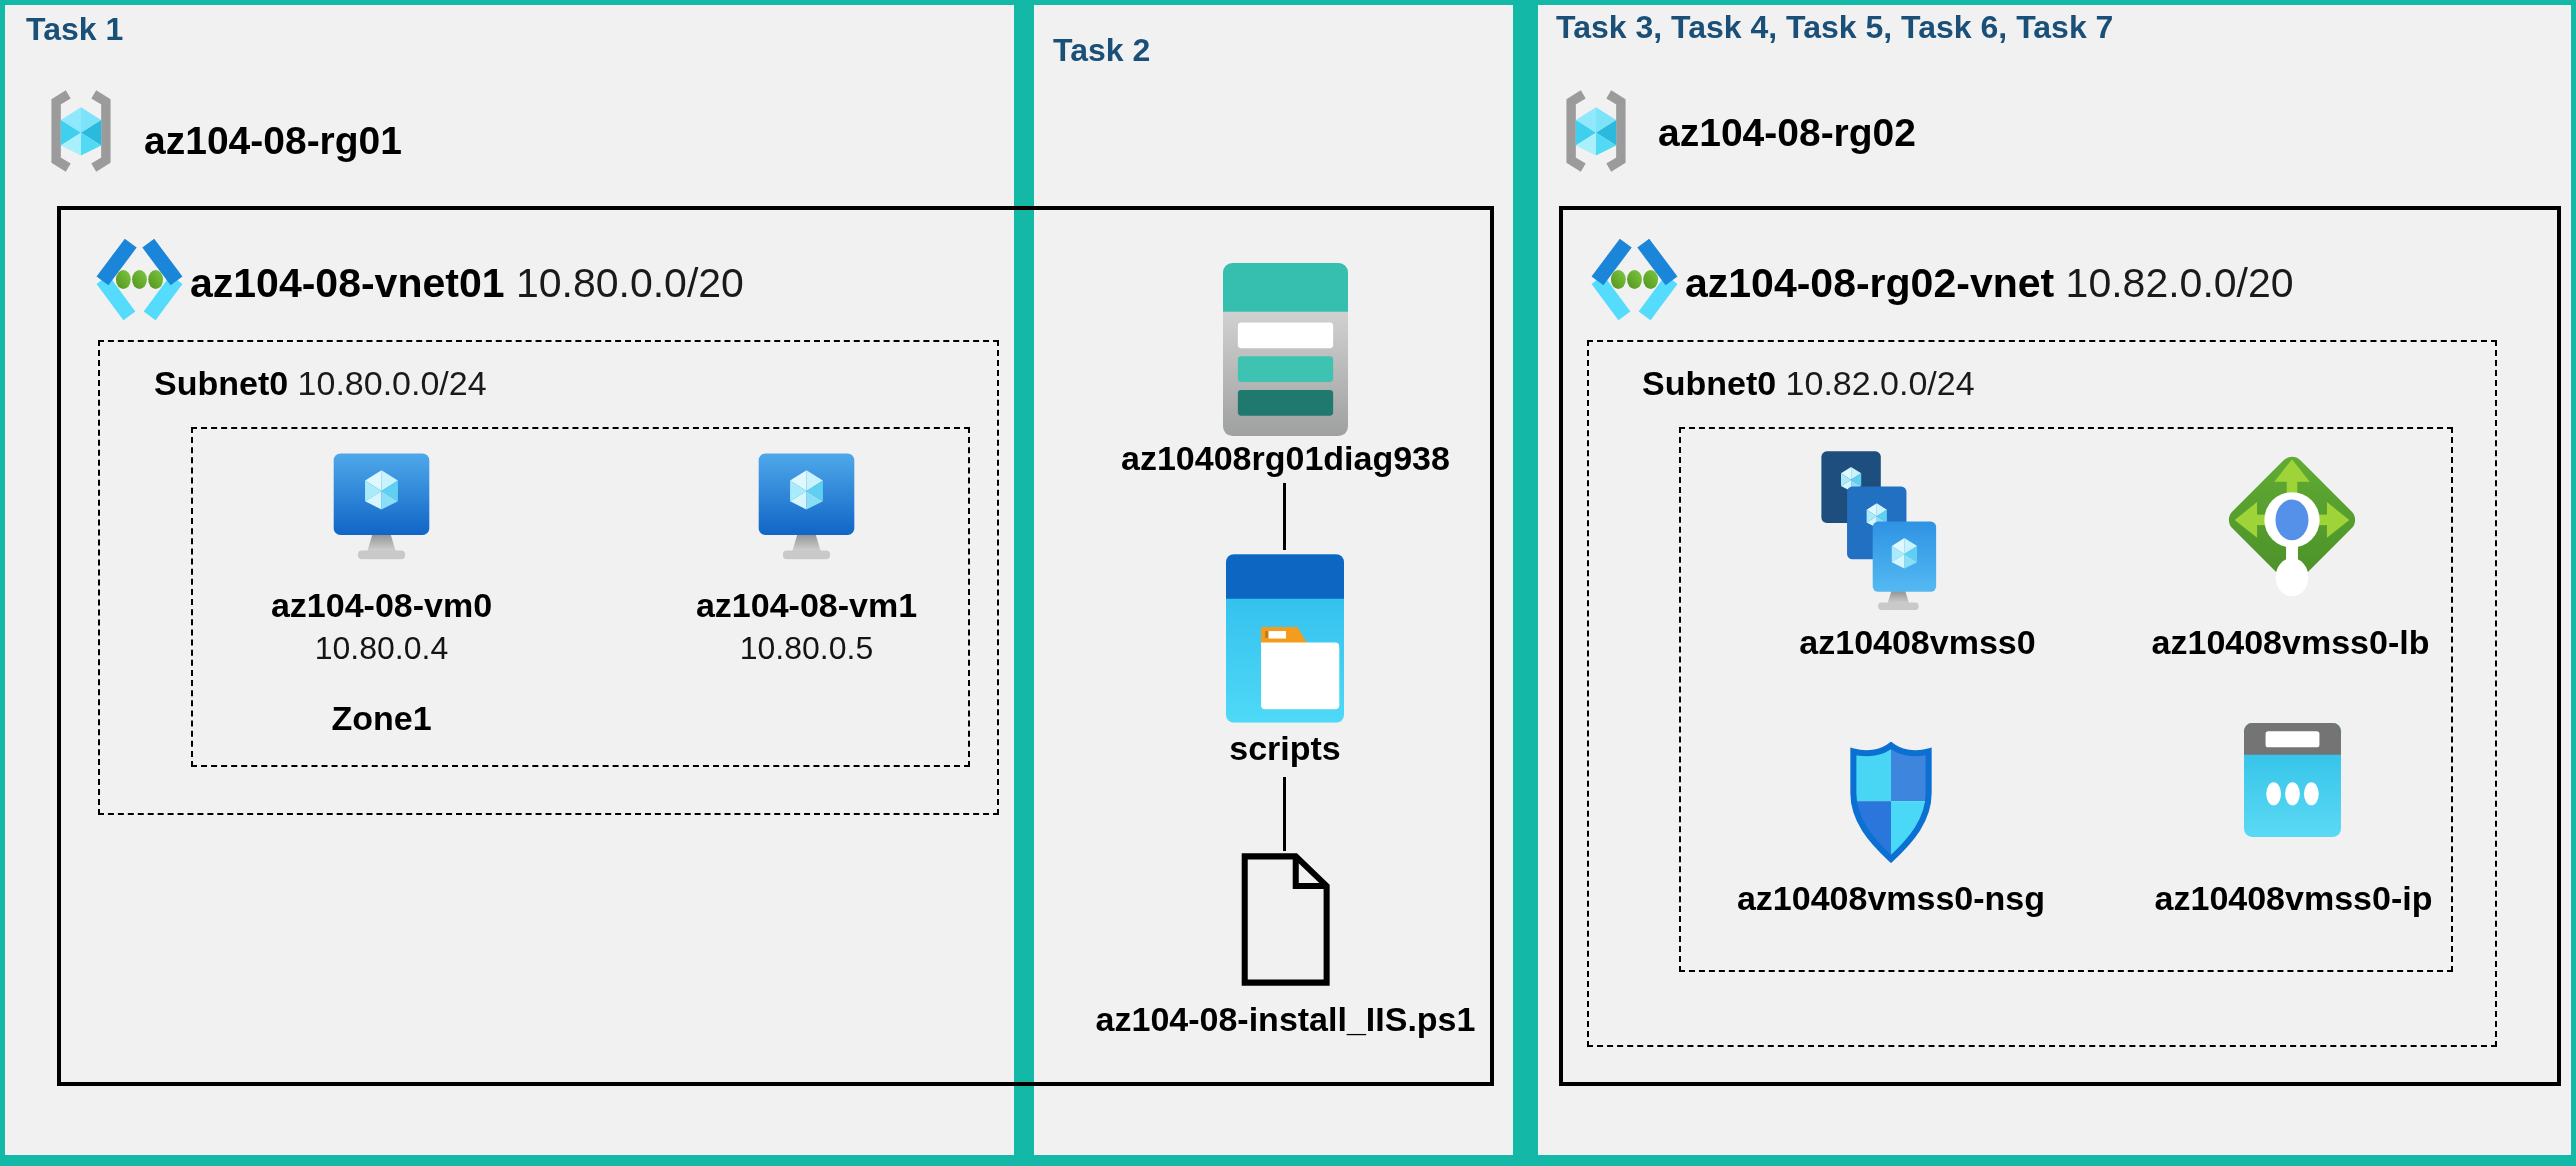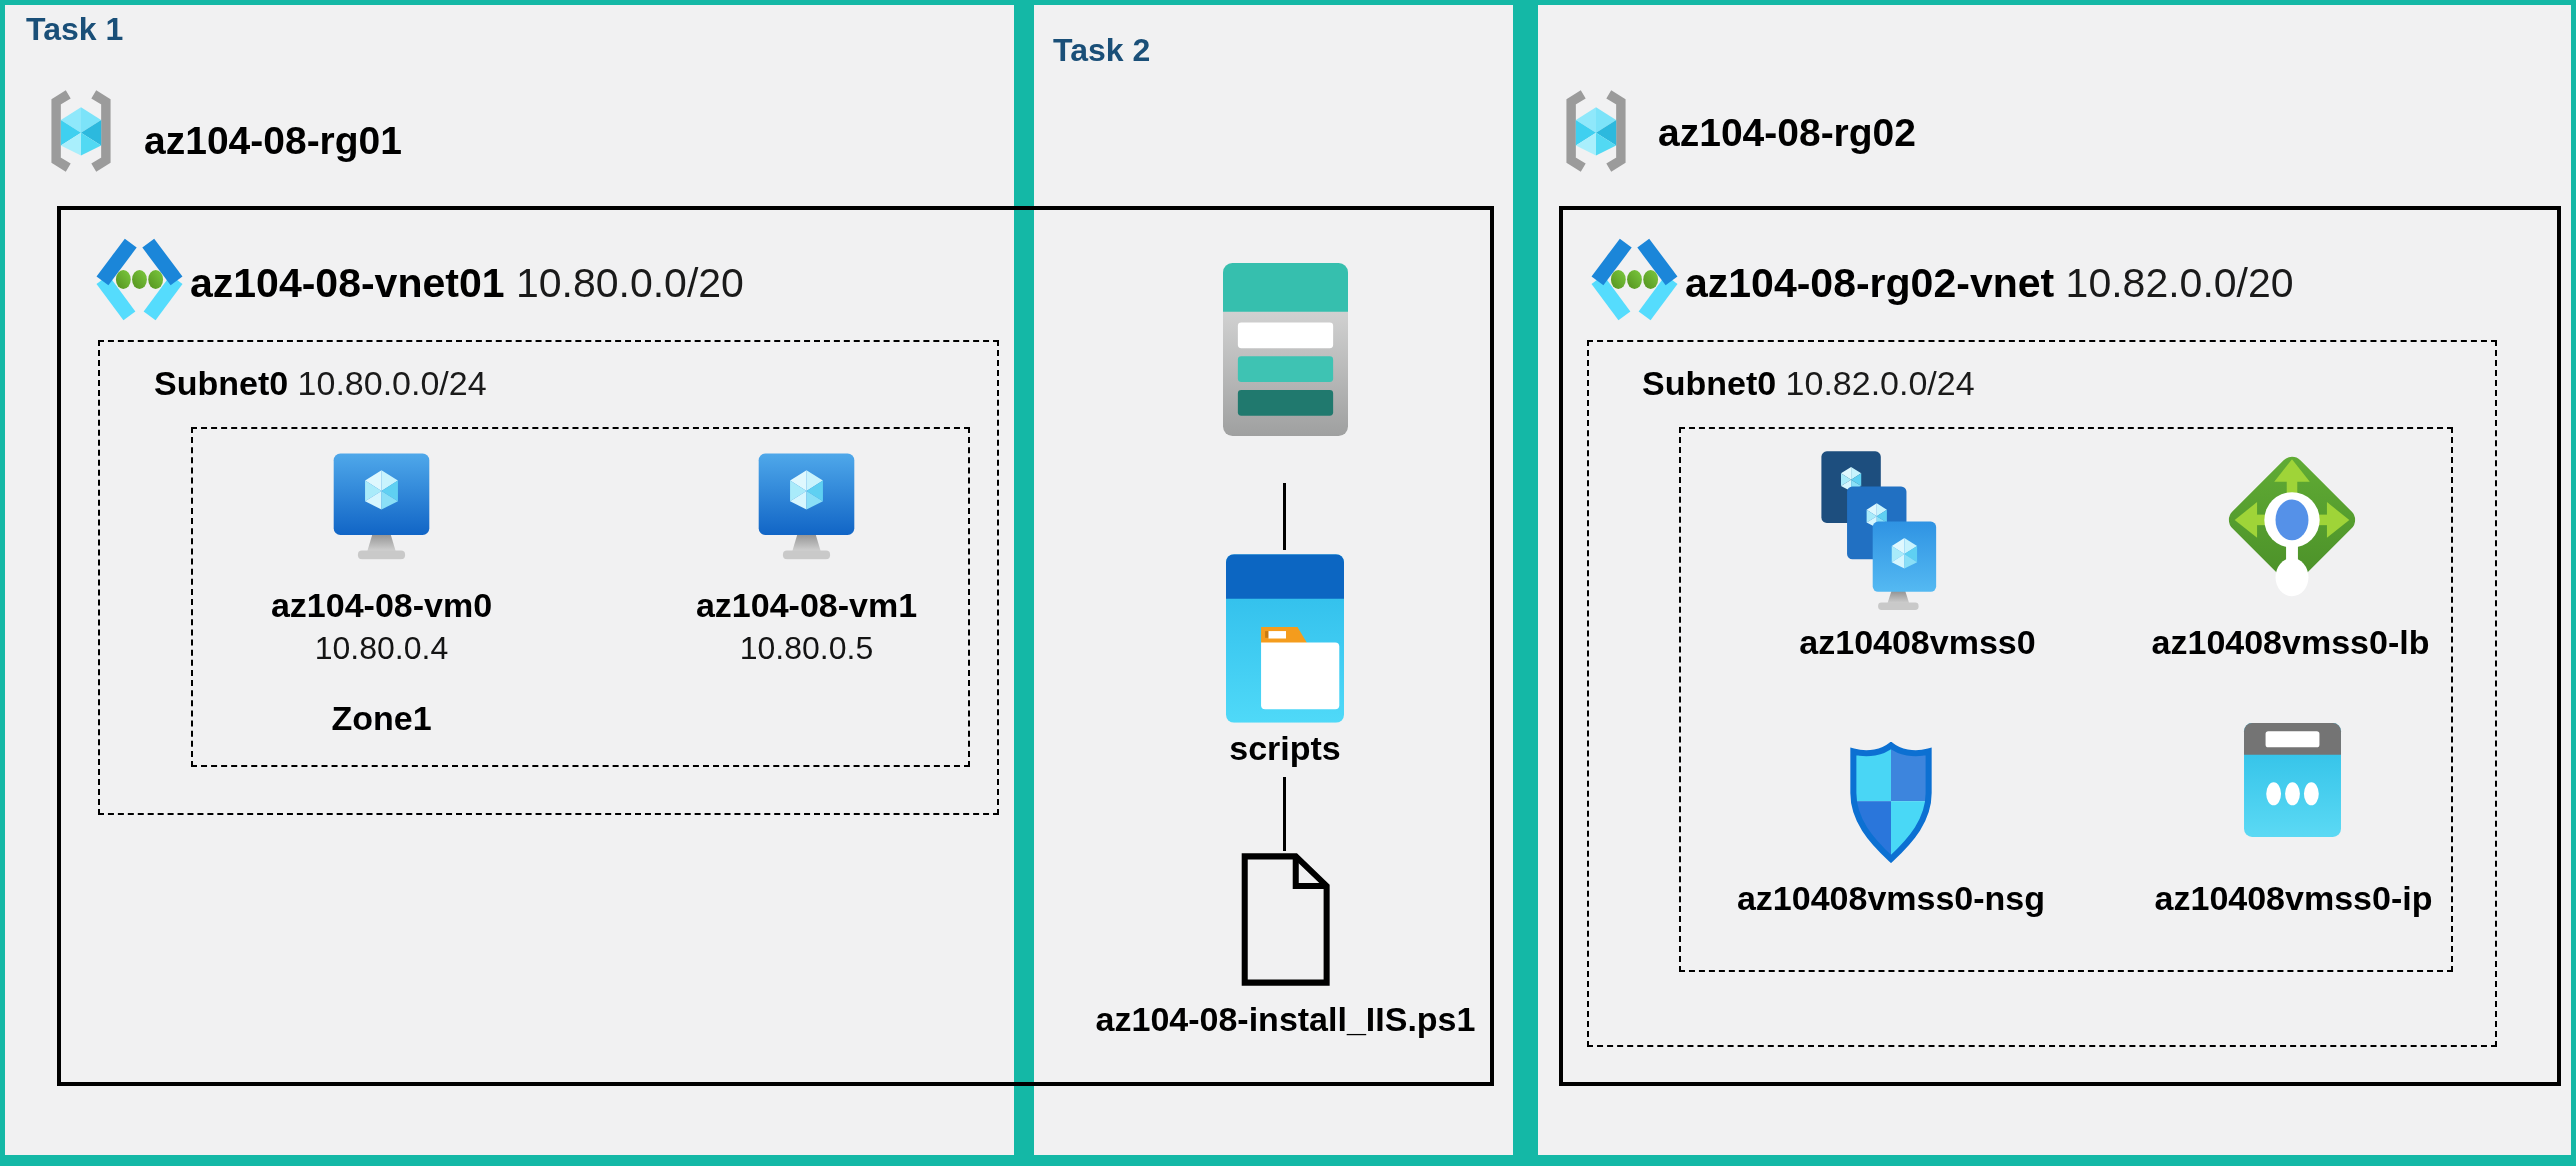--- a/index.html
+++ b/index.html
@@ -170,20 +170,21 @@
 </svg>
 
 <div id="stage">
 
   <div class="panel" style="left:5.4px;width:1009px;"></div>
   <div class="panel" style="left:1034px;width:479px;"></div>
   <div class="panel" style="left:1538px;width:1033px;"></div>
 
   <div class="task-title" style="left:26px;top:10.8px;">Task 1</div>
   <div class="task-title" style="left:1053px;top:32px;">Task 2</div>
+  <div class="task-title" style="left:1556px;top:9.4px;">Task 3, Task 4, Task 5, Task 6, Task 7</div>
 
   <svg class="icon" style="left:44px;top:89px;" width="74" height="84" viewBox="0 0 110 125">
       <use href="#sym-rg"></use>
     </svg>
   <div class="rg-label" style="left:144px;top:116px;">az104-08-rg01</div>
 
   <svg class="icon" style="left:1559px;top:89px;" width="74" height="84" viewBox="0 0 110 125">
       <use href="#sym-rg"></use>
     </svg>
   <div class="rg-label" style="left:1658px;top:108px;">az104-08-rg02</div>
@@ -219,20 +220,21 @@
 
   <svg class="icon" style="left:756px;top:452px;" width="101" height="108" viewBox="0 0 150 160">
       <use href="#sym-vm"></use>
     </svg>
   <div class="res-label" style="left:638px;width:337px;top:585px;">az104-08-vm1</div>
   <div class="sub-label" style="left:638px;width:337px;top:629px;">10.80.0.5</div>
 
   <svg class="icon" style="left:1223px;top:263px;" width="125" height="173" viewBox="0 0 185 256">
       <use href="#sym-storage"></use>
     </svg>
+  <div class="res-label" style="left:1083px;width:405px;top:438px;">az10408rg01diag938</div>
 
   <div class="connector" style="left:1283px;top:483px;height:67px;"></div>
 
   <svg class="icon" style="left:1226px;top:554px;" width="118" height="169" viewBox="0 0 175 250">
       <use href="#sym-scripts"></use>
     </svg>
   <div class="res-label" style="left:1150px;width:270px;top:728px;">scripts</div>
 
   <div class="connector" style="left:1283px;top:777px;height:74px;"></div>
 

